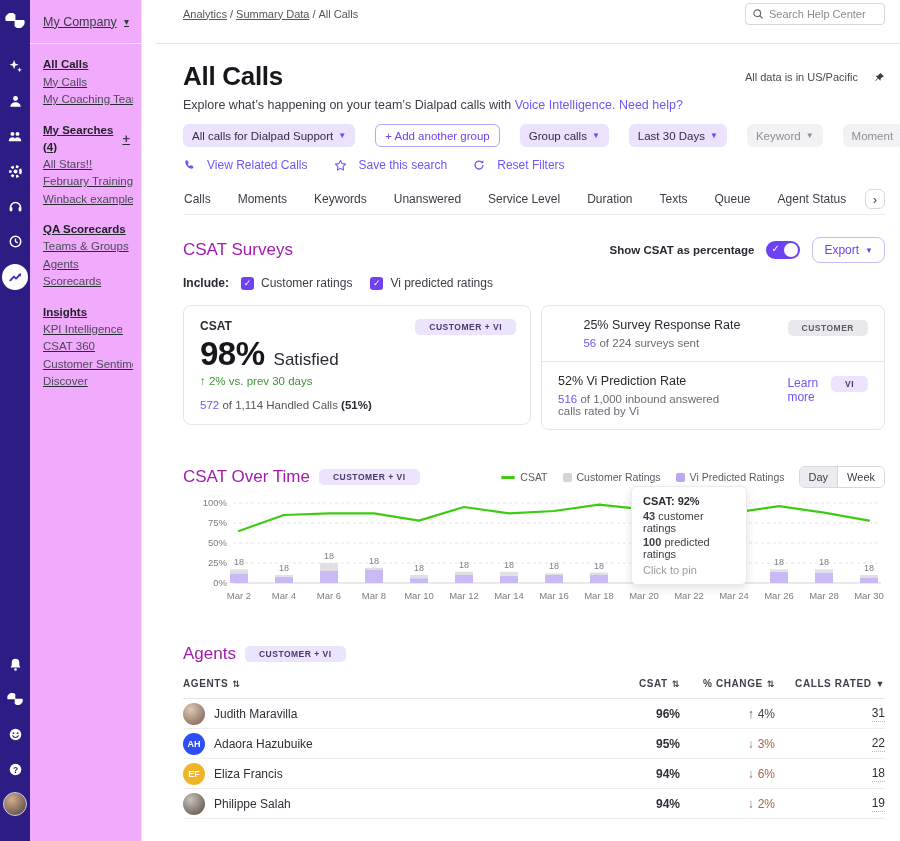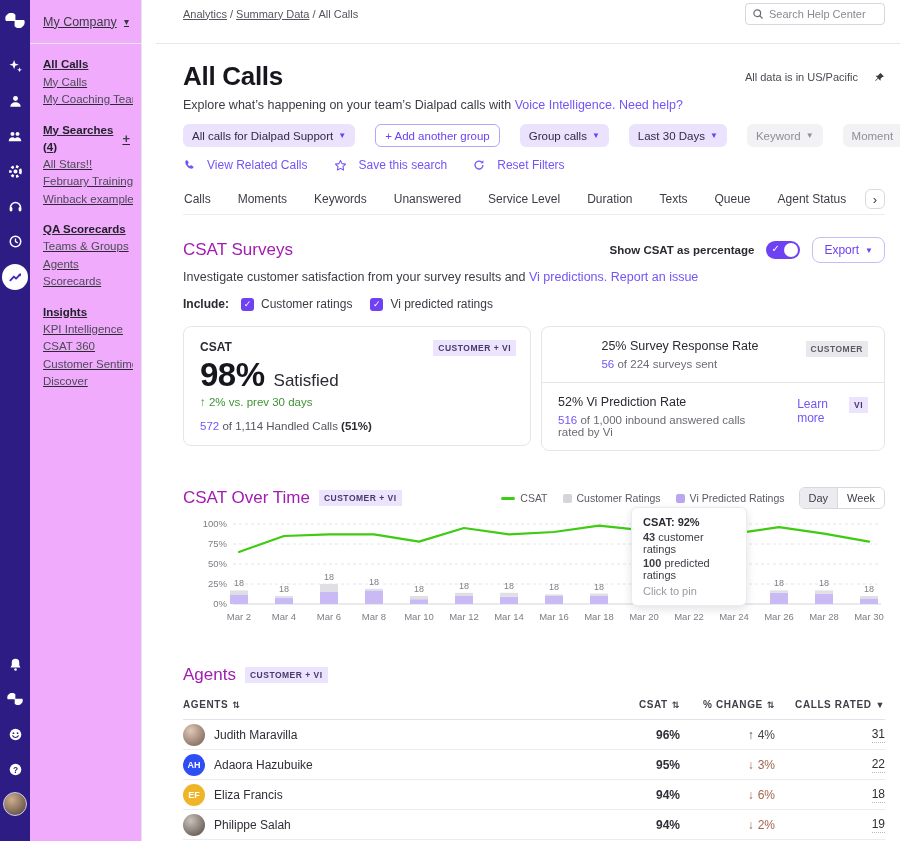--- a/index.html
+++ b/index.html
@@ -85,22 +85,22 @@
   .export-btn { border:1px solid #cbb9fa; border-radius:8px; background:#fff; color:#6e41f2;
     font-size:12px; padding:5px 11px; display:flex; gap:6px; align-items:center; cursor:pointer; }
   .export-btn .car { font-size:8px; }
 
   .inc-row { margin-top:13px; display:flex; align-items:center; gap:18px; font-size:12px; color:#3c3c46; }
   .inc-label { font-weight:bold; color:#2a2a33; margin-right:-6px; }
   .cbx-item { display:flex; align-items:center; gap:7px; cursor:pointer; }
   .cbx { width:13px; height:13px; border-radius:3px; background:#6e41f2; color:#fff; font-size:9px;
     display:flex; align-items:center; justify-content:center; }
 
-  .badge { font-size:8.5px; font-weight:bold; letter-spacing:0.5px; border-radius:0;
-    padding:3px 5px; white-space:nowrap; }
+  .badge { font-size:8.5px; font-weight:bold; letter-spacing:0.5px; border-radius:5px;
+    padding:3px 14px; white-space:nowrap; }
   .badge.purple { background:#ece4fd; color:#453a6e; }
   .badge.gray { background:#e9e9ed; color:#5c5c66; }
 
   .cards { margin-top:15px; display:flex; gap:10px; }
   .card-main { width:348px; height:120px; border:1px solid #e6e6ea; border-radius:8px;
     padding:13px 16px; display:flex; flex-direction:column; position:relative; }
   .card-main .lbl { font-size:12px; font-weight:bold; color:#2a2a33; }
   .card-main .badge { position:absolute; right:14px; top:13px; }
   .bigrow { display:flex; align-items:baseline; gap:9px; margin-top:2px; }
   .bigval { font-size:33px; font-weight:bold; color:#16161d; letter-spacing:-0.5px; }
@@ -399,24 +399,20 @@
         <span class="chk">✓</span>
           <span class="knob"></span>
       </div>
       <button class="export-btn" style="font-family:inherit;">
         <span>Export</span>
           <span class="car">▼</span>
       </button>
     </div>
   </div>
 
-  <div class="desc" style="margin-top:7px;">
-    <span>Investigate customer satisfaction from your survey results and </span><a class="plink">Vi predictions.</a>
-    <a class="plink">Report an issue</a>
-  </div>
 
   <div class="inc-row">
     <span class="inc-label">Include:</span>
     <span class="cbx-item">
       <span class="cbx">✓</span>
       <span>Customer ratings</span>
     </span>
     <span class="cbx-item">
       <span class="cbx">✓</span>
       <span>Vi predicted ratings</span>

